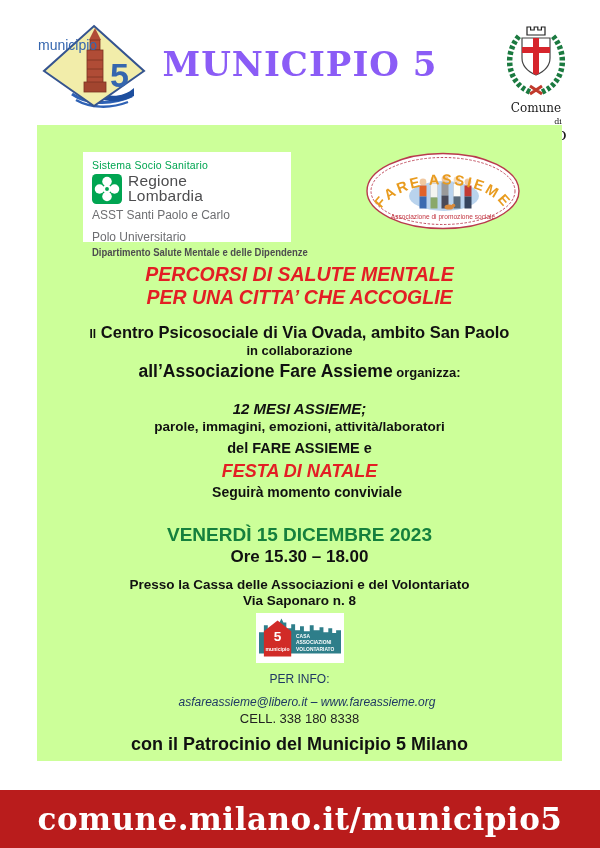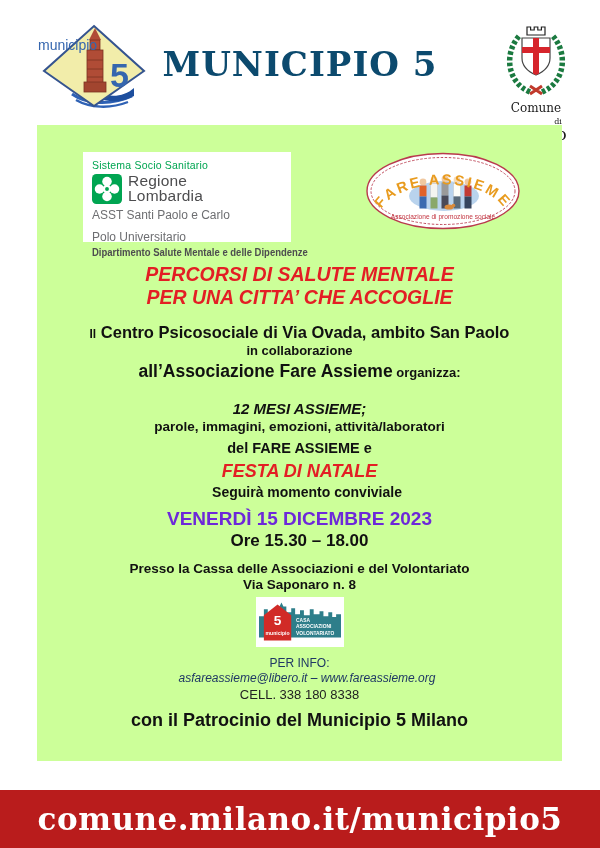--- a/index.html
+++ b/index.html
@@ -5,21 +5,21 @@
   * { margin:0; padding:0; box-sizing:border-box; }
   html,body { background:#ffffff; }
   body { font-family:"Liberation Sans", sans-serif; }
   .page { position:relative; width:600px; height:848px; background:#ffffff; overflow:hidden; margin:0 auto; }
 
   
   .header { position:absolute; top:0; left:0; width:600px; height:125px; background:#ffffff; }
   .m5-logo { position:absolute; left:34px; top:24px; width:118px; height:96px; }
   .header-title { position:absolute; left:0; right:0; top:44px; text-align:center;
                   font-family:"DejaVu Serif", serif; font-weight:bold; font-size:34px;
-                  color:#0c4a6e; letter-spacing:1px; }
+                  color:#8b5cf6; letter-spacing:1px; }
   .crest { position:absolute; right:22px; top:22px; width:84px; text-align:center; }
   .crest-text { font-family:"DejaVu Serif", serif; color:#1a1a1a; line-height:1.0; margin-top:2px; }
   .crest-text .l1 { font-size:12px; }
   .crest-text .l1 small { font-size:8px;margin-left:44px; }
   .crest-text .l2 { font-size:17px; letter-spacing:.5px; }
 
   
   .flyer { position:absolute; left:37px; top:125px; width:525px; height:636px; background:#ccff99; }
 
   
@@ -41,28 +41,28 @@
   .t-centro   { font-weight:bold; font-size:16.5px; margin-top:14px; }
   .t-centro .small { font-size:12px; }
   .t-collab   { font-weight:bold; font-size:13px; margin-top:1px; }
   .t-assoc    { font-weight:bold; font-size:17.5px; margin-top:3px; }
   .t-assoc .small { font-size:13px; }
   .t-mesi     { font-weight:bold; font-style:italic; font-size:15px; margin-top:18px; }
   .t-parole   { font-weight:bold; font-size:13.5px; margin-top:2px; }
   .t-delfare  { font-weight:bold; font-size:14.5px; margin-top:6px; }
   .t-festa    { color:#e31e24; font-weight:bold; font-style:italic; font-size:18px; margin-top:5px; }
   .t-seguira  { font-weight:bold; font-size:14px; margin-top:2px;padding-left:15px; }
-  .t-date     { color:#6d28d9; font-weight:bold; font-size:19px; margin-top:8px; }
+  .t-date     { color:#15803d; font-weight:bold; font-size:19px; margin-top:24px; }
   .t-ore      { font-weight:bold; font-size:17px; margin-top:1px; }
   .t-presso   { font-weight:bold; font-size:13.5px; margin-top:10px; line-height:1.2; }
   .t-via      { font-weight:bold; font-size:13.5px; line-height:1.2; }
   .casa-wrap  { margin-top:4px; }
   .casa-box   { display:inline-block; width:88px; height:50px; background:#ffffff; padding:3px; }
   .t-info     { color:#1f3864; font-size:12px; margin-top:8px; }
-  .t-mail     { color:#1f3864; font-size:12px; font-style:italic; margin-top:1px;padding-left:15px; }
+  .t-mail     { color:#1f3864; font-size:12px; font-style:italic; margin-top:9px;padding-left:15px; }
   .t-cell     { color:#222; font-size:13px; margin-top:2px; }
   .t-patro    { font-weight:bold; font-size:18px; margin-top:8px; }
 
   
   .footer { position:absolute; left:0; top:790px; width:600px; height:58px; background:#b91c1c;
             display:flex; align-items:center; justify-content:center; }
   .footer-url { color:#ffffff; font-family:"DejaVu Serif", serif; font-weight:bold; font-size:31px; letter-spacing:.5px; }
 </style>
 </head>
 <body>

